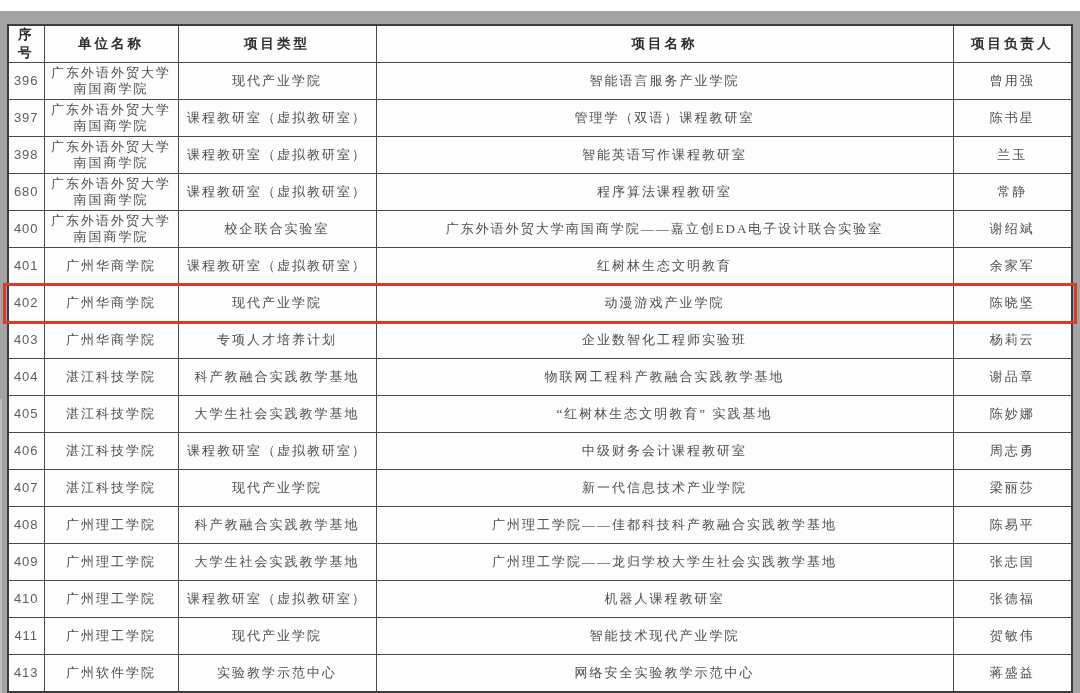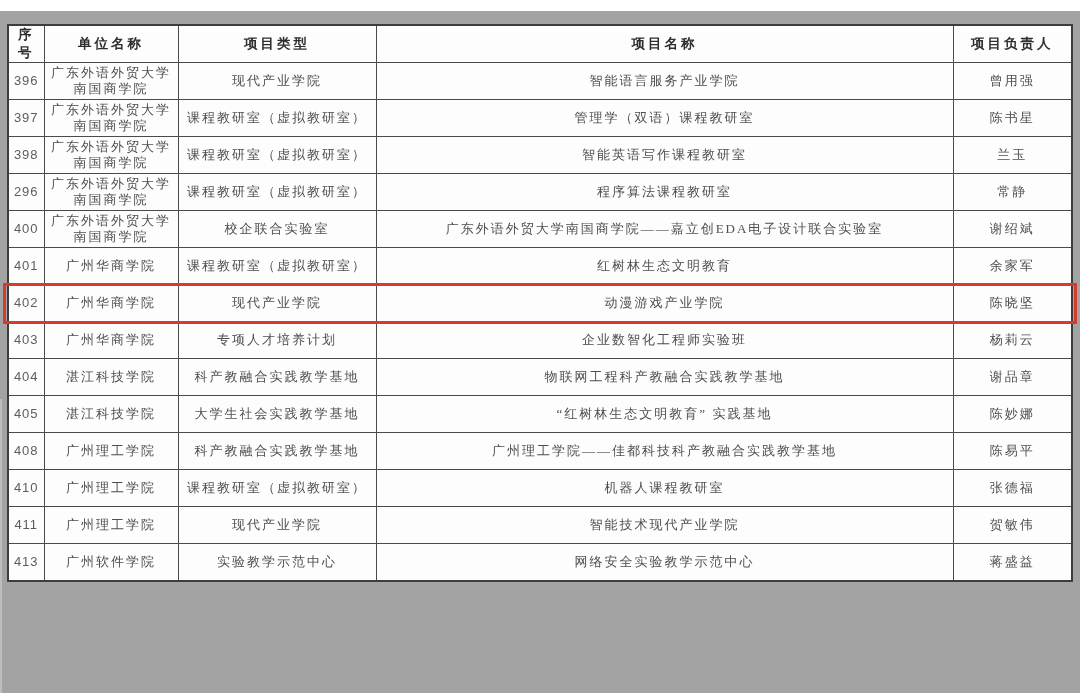--- a/index.html
+++ b/index.html
@@ -128,21 +128,21 @@
     <td class="cell-leader">陈书星</td>
   </tr>
         <tr>
     <td class="cell-no">398</td>
     <td class="cell-unit">广东外语外贸大学南国商学院</td>
     <td class="cell-type">课程教研室（虚拟教研室）</td>
     <td class="cell-name">智能英语写作课程教研室</td>
     <td class="cell-leader">兰玉</td>
   </tr>
         <tr>
-    <td class="cell-no">296</td>
+    <td class="cell-no">680</td>
     <td class="cell-unit">广东外语外贸大学南国商学院</td>
     <td class="cell-type">课程教研室（虚拟教研室）</td>
     <td class="cell-name">程序算法课程教研室</td>
     <td class="cell-leader">常静</td>
   </tr>
         <tr>
     <td class="cell-no">400</td>
     <td class="cell-unit">广东外语外贸大学南国商学院</td>
     <td class="cell-type">校企联合实验室</td>
     <td class="cell-name">广东外语外贸大学南国商学院——嘉立创EDA电子设计联合实验室</td>
@@ -177,25 +177,46 @@
     <td class="cell-leader">谢品章</td>
   </tr>
         <tr>
     <td class="cell-no">405</td>
     <td class="cell-unit">湛江科技学院</td>
     <td class="cell-type">大学生社会实践教学基地</td>
     <td class="cell-name">“红树林生态文明教育” 实践基地</td>
     <td class="cell-leader">陈妙娜</td>
   </tr>
         <tr>
+    <td class="cell-no">406</td>
+    <td class="cell-unit">湛江科技学院</td>
+    <td class="cell-type">课程教研室（虚拟教研室）</td>
+    <td class="cell-name">中级财务会计课程教研室</td>
+    <td class="cell-leader">周志勇</td>
+  </tr>
+        <tr>
+    <td class="cell-no">407</td>
+    <td class="cell-unit">湛江科技学院</td>
+    <td class="cell-type">现代产业学院</td>
+    <td class="cell-name">新一代信息技术产业学院</td>
+    <td class="cell-leader">梁丽莎</td>
+  </tr>
+        <tr>
     <td class="cell-no">408</td>
     <td class="cell-unit">广州理工学院</td>
     <td class="cell-type">科产教融合实践教学基地</td>
     <td class="cell-name">广州理工学院——佳都科技科产教融合实践教学基地</td>
     <td class="cell-leader">陈易平</td>
+  </tr>
+        <tr>
+    <td class="cell-no">409</td>
+    <td class="cell-unit">广州理工学院</td>
+    <td class="cell-type">大学生社会实践教学基地</td>
+    <td class="cell-name">广州理工学院——龙归学校大学生社会实践教学基地</td>
+    <td class="cell-leader">张志国</td>
   </tr>
         <tr>
     <td class="cell-no">410</td>
     <td class="cell-unit">广州理工学院</td>
     <td class="cell-type">课程教研室（虚拟教研室）</td>
     <td class="cell-name">机器人课程教研室</td>
     <td class="cell-leader">张德福</td>
   </tr>
         <tr>
     <td class="cell-no">411</td>

